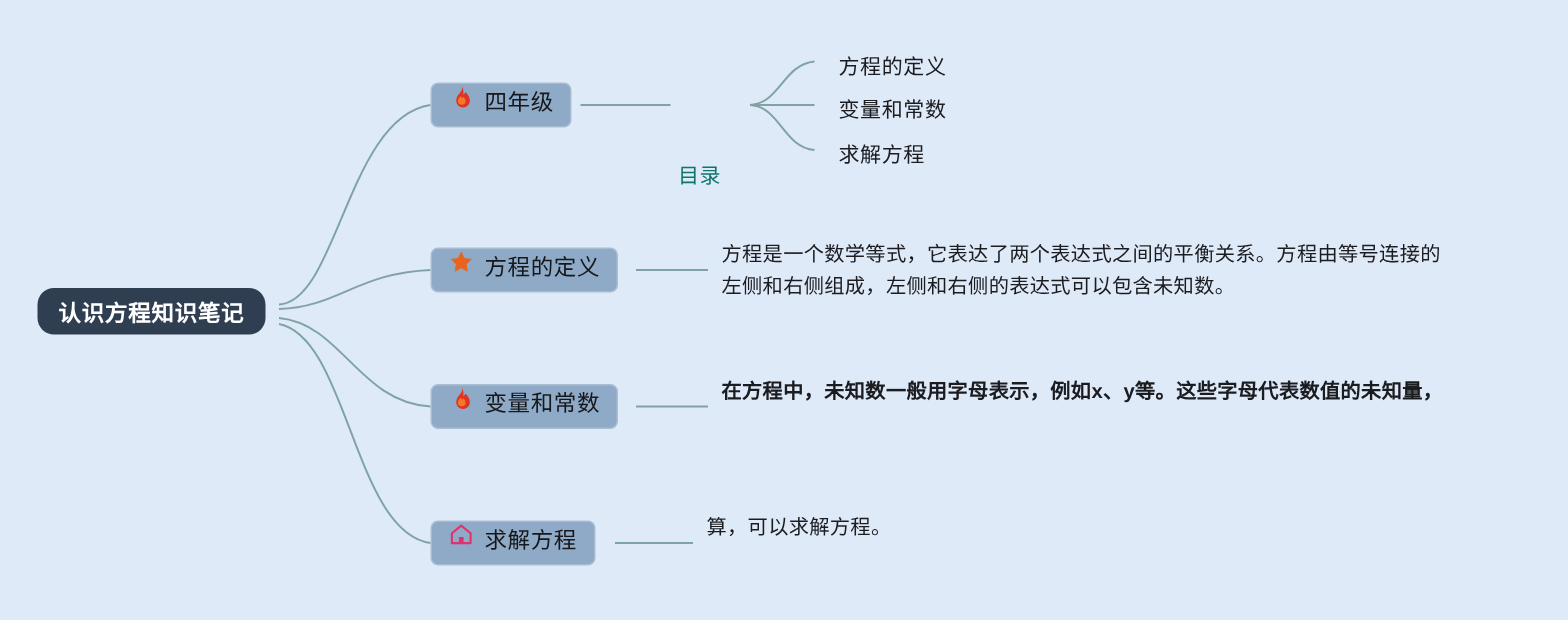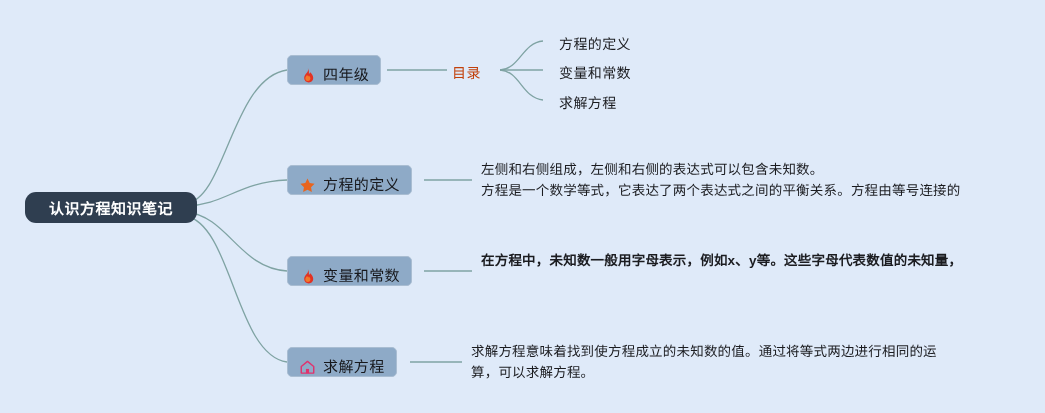--- a/index.html
+++ b/index.html
@@ -27,21 +27,21 @@
     width: 1045px;
     height: 413px;
     pointer-events: none;
   }
 
   
   .root-node {
     position: absolute;
     left: 25px;
     top: 192px;
-    width: 172px;
+    width: 152px;
     height: 31px;
     background: #2f3e50;
     border-radius: 11px;
     color: #ffffff;
     font-size: 15px;
     font-weight: bold;
     letter-spacing: 0.5px;
     display: flex;
     align-items: center;
     justify-content: center;
@@ -50,21 +50,21 @@
   }
 
   
   .branch-node {
     position: absolute;
     height: 30px;
     background: #8eaac7;
     border: 1px solid #a9bdd2;
     border-radius: 5px;
     display: flex;
-    align-items: flex-end;
+    align-items: flex-start;
     padding: 0 11px;
     box-sizing: border-box;
     z-index: 3;
   }
   .branch-node .node-label {
     font-size: 15px;
     color: #17181c;
     white-space: nowrap;
     letter-spacing: 0.4px;
   }
@@ -73,24 +73,25 @@
     height: 17px;
     margin-right: 7px;
     flex: 0 0 auto;
     display: block;
   }
 
   
   .plain-node {
     position: absolute;
     font-size: 14px;
-    color: #c2410c;
+    color: #0f766e;
     white-space: nowrap;
     letter-spacing: 0.4px;
     z-index: 3;
+    margin-top: 44px;
   }
 
   
   .leaf-node {
     position: absolute;
     font-size: 14px;
     color: #1b1c20;
     white-space: nowrap;
     letter-spacing: 0.4px;
     z-index: 3;
@@ -165,22 +166,22 @@
   </div>
 
   <div class="branch-node" style="left:287px; top:165px;">
     <svg class="node-icon" viewBox="0 0 24 24" xmlns="http://www.w3.org/2000/svg">
       <path fill="#e8641e" d="M12 2.2l3.1 6.3 6.9 1-5 4.9 1.2 6.9-6.2-3.3-6.2 3.3 1.2-6.9-5-4.9 6.9-1z"></path>
     </svg>
     <span class="node-label">方程的定义</span>
   </div>
 
   <div class="para-node" style="left:481px; top:159px; width:520px;">
+    <span class="para-line">方程是一个数学等式，它表达了两个表达式之间的平衡关系。方程由等号连接的</span>
     <span class="para-line">左侧和右侧组成，左侧和右侧的表达式可以包含未知数。</span>
-    <span class="para-line">方程是一个数学等式，它表达了两个表达式之间的平衡关系。方程由等号连接的</span>
   </div>
 
   <div class="branch-node" style="left:287px; top:256px;">
     <svg class="node-icon" viewBox="0 0 24 24" xmlns="http://www.w3.org/2000/svg">
       <path fill="#e23223" d="M12.6 1.6c.9 3.2-.4 5.1-1.9 6.9-1.6 2-3.4 4-3.4 7.2 0 3.5 2.9 6.3 6.4 6.3 3.6 0 6.4-2.8 6.4-6.3 0-3.9-2.2-6-4.1-8.2-.4 1.2-1.2 2-2.1 2.5.6-2.9-.2-5.8-1.3-8.4z"></path>
       <path fill="#f2792a" d="M13.6 11.6c1.4 1.5 2.5 2.6 2.5 4.4a3.6 3.6 0 0 1-7.2 0c0-1.9 1.5-3.1 2.4-4.6.5 1 1.3 1.6 2.3 2 .2-.6.1-1.2 0-1.8z"></path>
     </svg>
     <span class="node-label">变量和常数</span>
   </div>
 
@@ -190,17 +191,16 @@
 
   <div class="branch-node" style="left:287px; top:347px;">
     <svg class="node-icon" viewBox="0 0 24 24" xmlns="http://www.w3.org/2000/svg">
       <path fill="none" stroke="#e0336e" stroke-width="2" stroke-linejoin="round" d="M3.2 10.6L12 3.4l8.8 7.2v9.3H3.2z"></path>
       <path fill="#e0336e" d="M9.8 14h4.4v6.1H9.8z"></path>
     </svg>
     <span class="node-label">求解方程</span>
   </div>
 
   <div class="para-node" style="left:471px; top:341px; width:520px;">
-    <span class="para-line">求解方程意味着找到使方程成立的未知数的值。通过将等式两边进行相同的运</span>
     <span class="para-line">算，可以求解方程。</span>
   </div>
 
 </div>
 
 </body></html>

